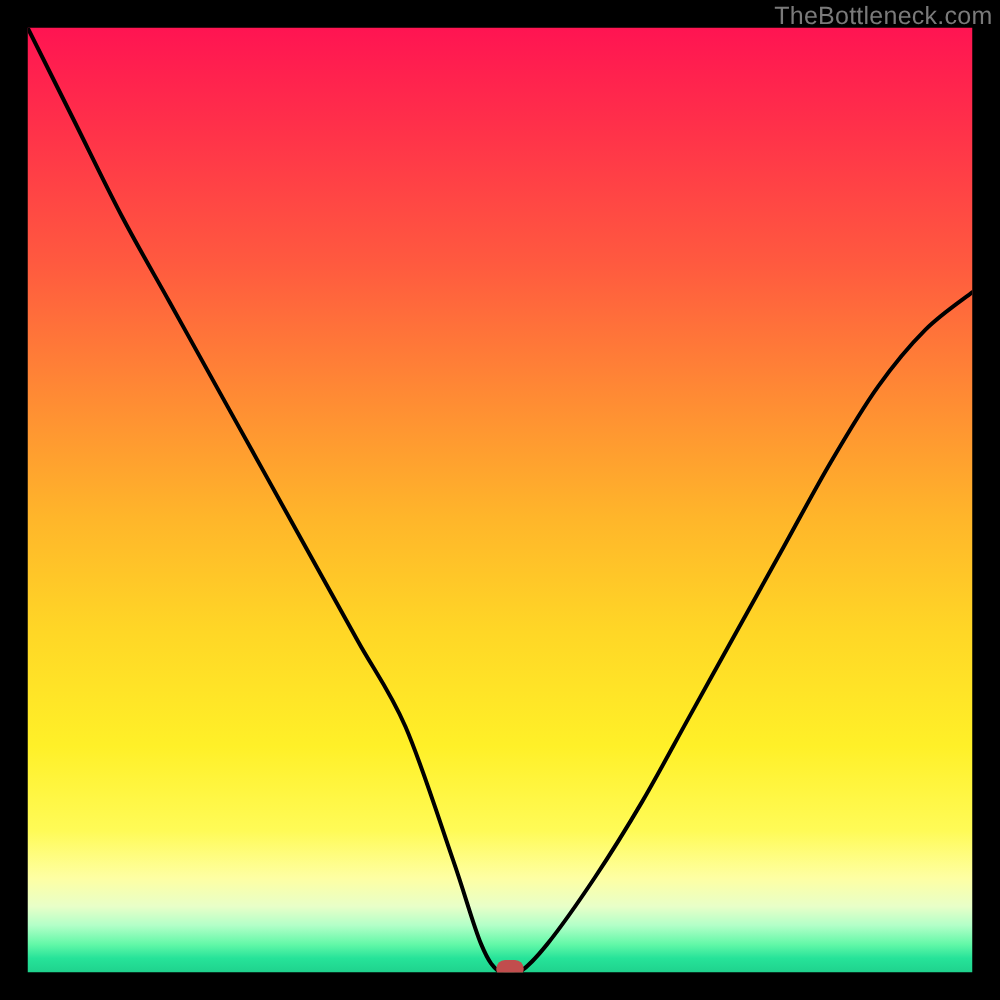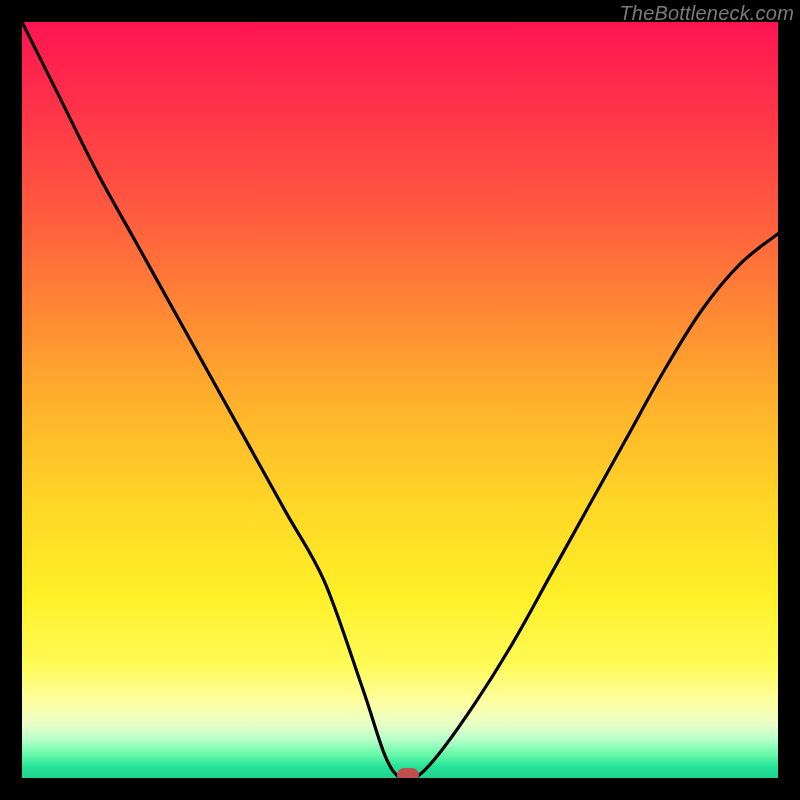--- a/index.html
+++ b/index.html
@@ -9,21 +9,20 @@
     height: 800px;
     background: #000;
     overflow: hidden;
     font-family: Arial, Helvetica, sans-serif;
   }
   .stage {
     position: relative;
     width: 800px;
     height: 800px;
     background: #000;
-    font-style: italic;
   }
   
   .plot {
     position: absolute;
     left: 22px;
     top: 22px;
     width: 756px;   
     height: 756px;
     overflow: hidden;
   }

